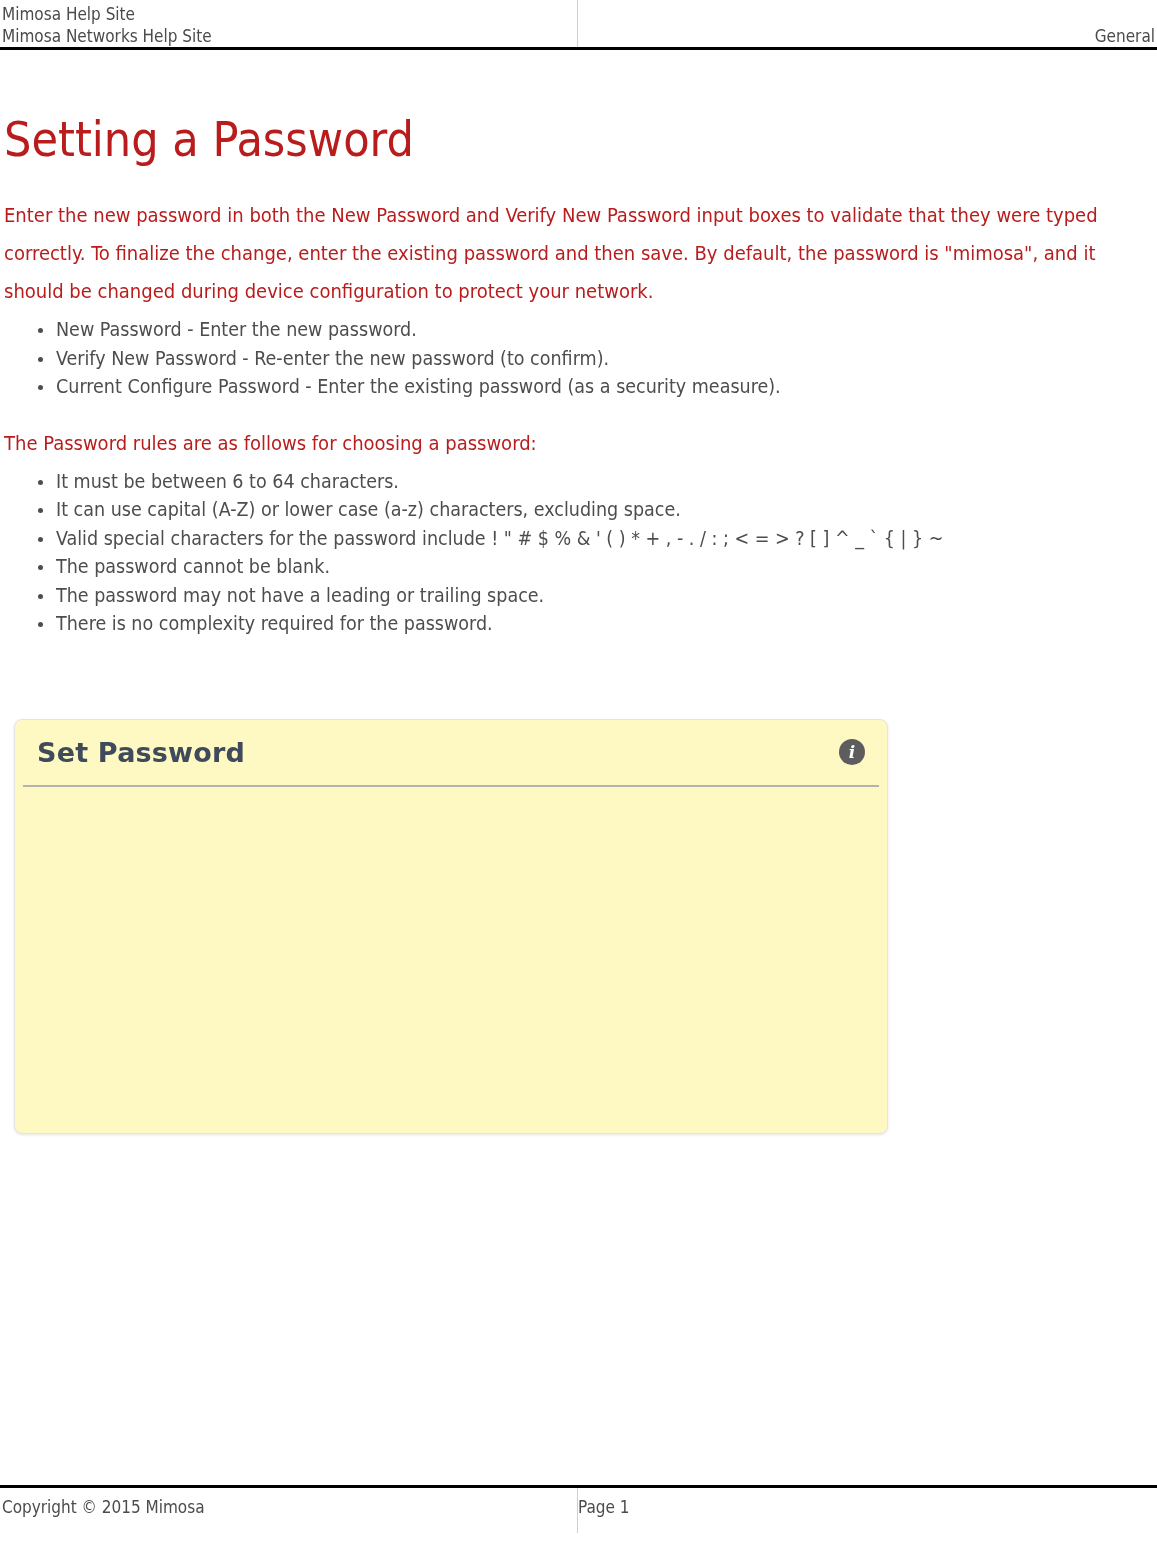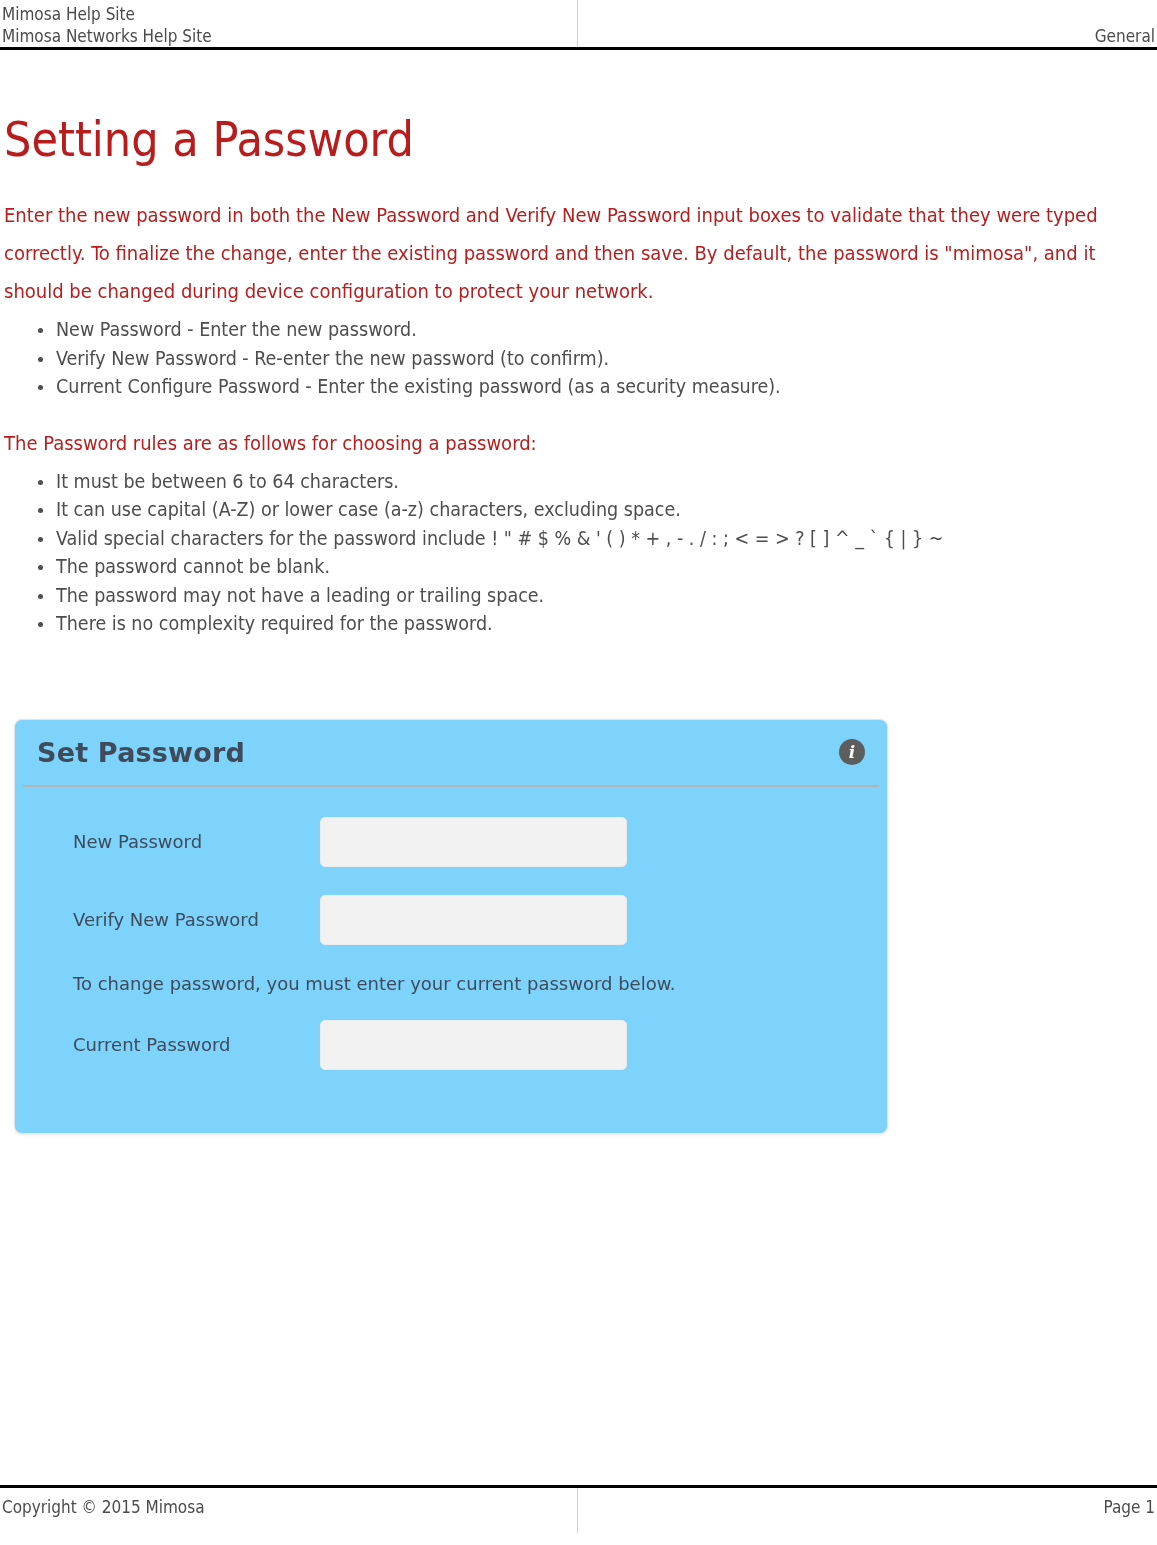--- a/index.html
+++ b/index.html
@@ -117,21 +117,21 @@
 
   
   .shot-wrap {
     margin-top: 36px;
     padding-left: 10px;
   }
   .pwd-card {
     width: 874px;
     height: 415px;
     box-sizing: border-box;
-    background: #7dd3fc;
+    background: #fef9c3;
     border: 1px solid #e4e4e4;
     border-radius: 8px;
     box-shadow: 0 1px 3px rgba(0,0,0,0.10);
     position: relative;
   }
   .pwd-card-head {
     position: relative;
     height: 65px;
     padding: 0 22px 0 22px;
     display: flex;
@@ -215,21 +215,20 @@
   .doc-footer .ftr-left {
     width: 578px;
     box-sizing: border-box;
     border-right: 1px solid #cfcfcf;
     padding: 8px 0 0 2px;
   }
   .doc-footer .ftr-right {
     flex: 1 1 auto;
     box-sizing: border-box;
     padding: 8px 2px 0 0;
-    text-align: right;
   }
   .ftr-line {
     font-size: 17px;
     line-height: 22px;
     color: #4b4b4b;
     white-space: nowrap;
   }
 </style>
 </head>
 <body>
@@ -275,40 +274,20 @@
     <div class="shot-wrap">
       <div class="pwd-card">
 
         <div class="pwd-card-head">
           <div class="pwd-card-title">Set Password</div>
           <div class="info-icon">i</div>
         </div>
 
         <div class="pwd-card-rule"></div>
 
-        <div class="pwd-card-body">
-
-          <div class="field-row">
-            <div class="field-label">New Password</div>
-            <input class="field-input" type="password" placeholder="" style="">
-          </div>
-
-          <div class="field-row">
-            <div class="field-label">Verify New Password</div>
-            <input class="field-input" type="password" placeholder="" style="">
-          </div>
-
-          <div class="hint-text">To change password, you must enter your current password below.</div>
-
-          <div class="field-row">
-            <div class="field-label">Current Password</div>
-            <input class="field-input" type="password" placeholder="" style="">
-          </div>
-
-        </div>
       </div>
     </div>
 
   </div>
 
   <div class="doc-footer">
     <div class="ftr-left">
       <div class="ftr-line">Copyright © 2015 Mimosa</div>
     </div>
     <div class="ftr-right">

